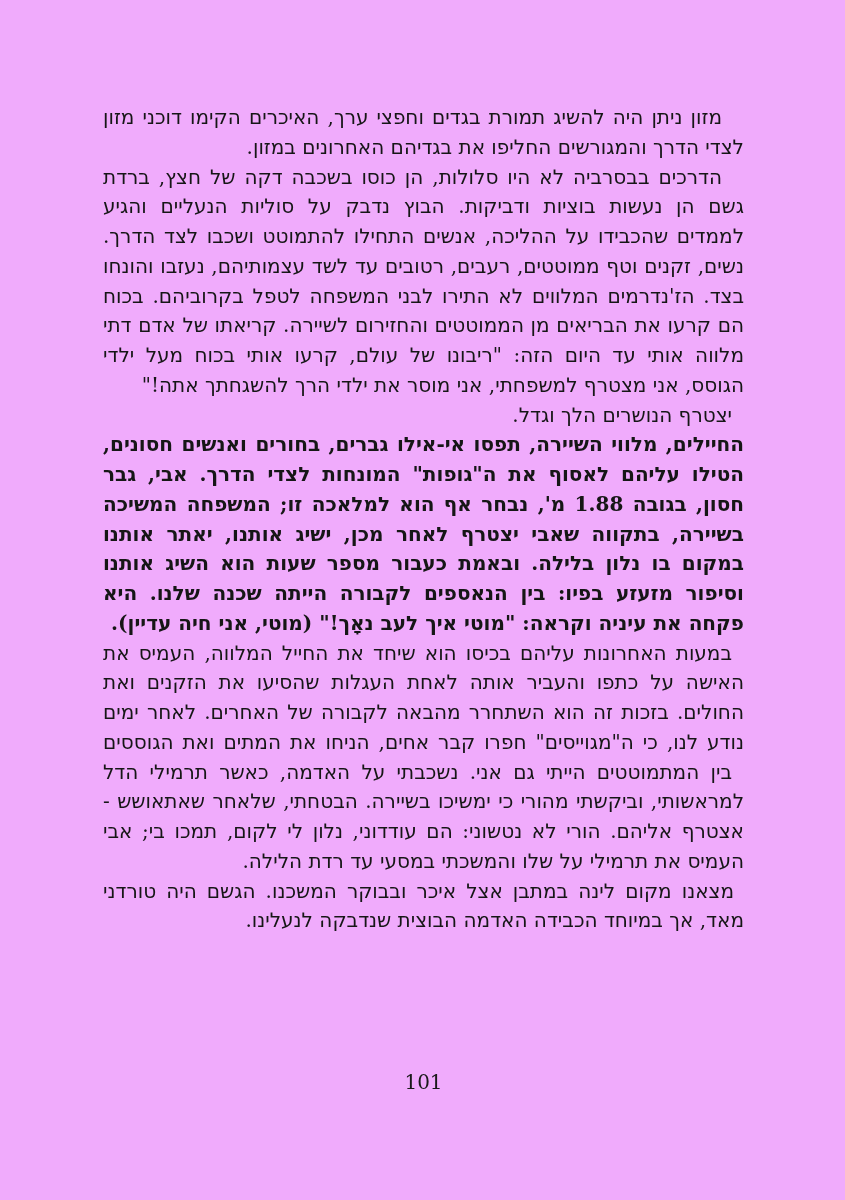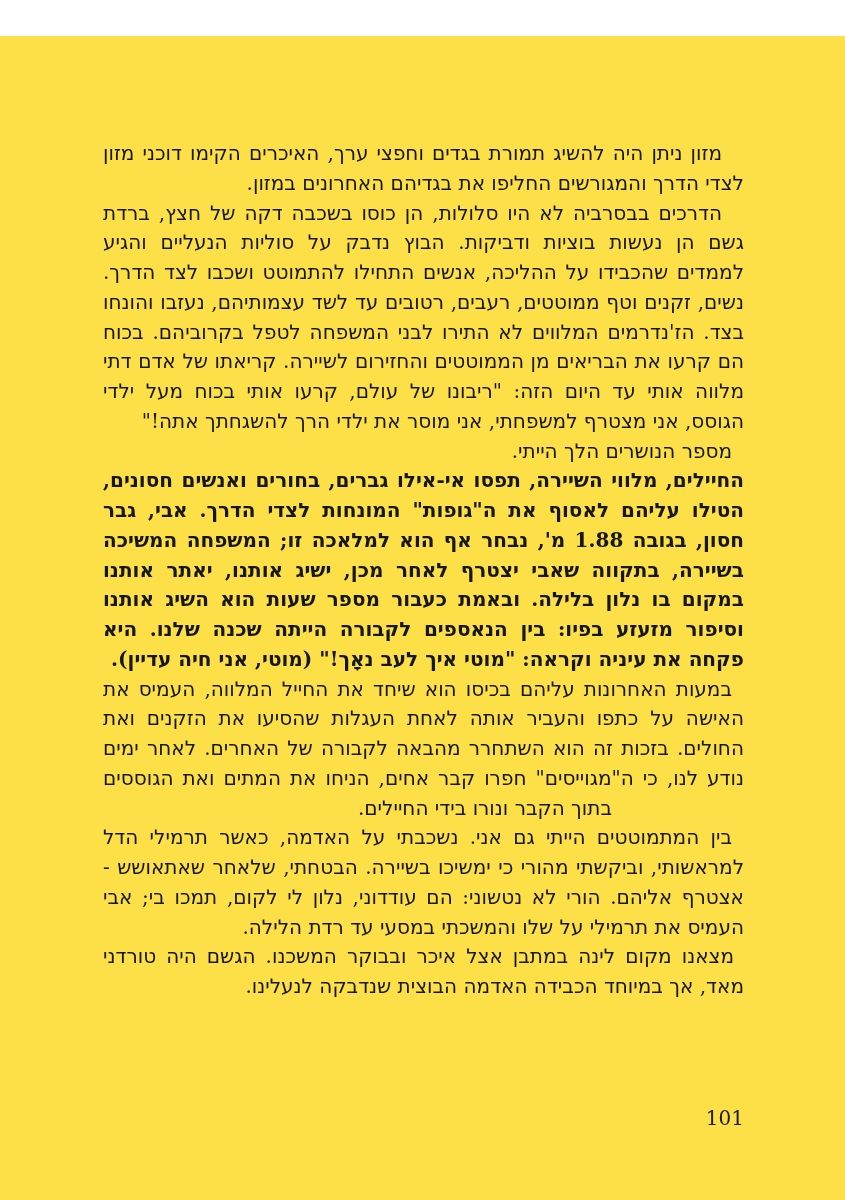--- a/index.html
+++ b/index.html
@@ -9,24 +9,23 @@
   }
   body {
     width: 845px;
     height: 1200px;
     position: relative;
     font-family: "DejaVu Serif", "DejaVu Sans", serif;
   }
   .page {
     position: absolute;
     inset: 0;
-    background: #fde047;
+    background: #f0abfc;
     color: #161616;
     overflow: hidden;
-    margin-top: 36px;
   }
   .text-block {
     position: absolute;
     top: 103px;
     right: 101px;
     width: 641px;
     direction: rtl;
     font-size: 20px;
     line-height: 29.75px;
     text-align: justify;
@@ -46,33 +45,32 @@
     text-indent: 0;
     padding-right: 132px;
   }
   
   .justify-last { text-align-last: justify; }
   .page-number {
     position: absolute;
     top: 1070px;
     right: 101px;
     width: 641px;
-    text-align: right;
+    text-align: center;
     font-size: 20px;
     color: #1a1a1a;
   }
 </style>
 </head>
 <body>
 
 <div class="page">
   <div class="text-block">
     <p class="para ind-lg">מזון ניתן היה להשיג תמורת בגדים וחפצי ערך, האיכרים הקימו דוכני מזון לצדי הדרך והמגורשים החליפו את בגדיהם האחרונים במזון.</p>
     <p class="para ind-lg">הדרכים בבסרביה לא היו סלולות, הן כוסו בשכבה דקה של חצץ, ברדת גשם הן נעשות בוציות ודביקות. הבוץ נדבק על סוליות הנעליים והגיע לממדים שהכבידו על ההליכה, אנשים התחילו להתמוטט ושכבו לצד הדרך. נשים, זקנים וטף ממוטטים, רעבים, רטובים עד לשד עצמותיהם, נעזבו והונחו בצד. הז'נדרמים המלווים לא התירו לבני המשפחה לטפל בקרוביהם. בכוח הם קרעו את הבריאים מן הממוטטים והחזירום לשיירה. קריאתו של אדם דתי מלווה אותי עד היום הזה: "ריבונו של עולם, קרעו אותי בכוח מעל ילדי הגוסס, אני מצטרף למשפחתי, אני מוסר את ילדי הרך להשגחתך אתה!"</p>
-    <p class="para ind-sm">מספר הנושרים הלך הייתי.</p>
+    <p class="para ind-sm">יצטרף הנושרים הלך וגדל.</p>
     <p class="para ind-0">החיילים, מלווי השיירה, תפסו אי-אילו גברים, בחורים ואנשים חסונים, הטילו עליהם לאסוף את ה"גופות" המונחות לצדי הדרך. אבי, גבר חסון, בגובה 1.88 מ', נבחר אף הוא למלאכה זו; המשפחה המשיכה בשיירה, בתקווה שאבי יצטרף לאחר מכן, ישיג אותנו, יאתר אותנו במקום בו נלון בלילה. ובאמת כעבור מספר שעות הוא השיג אותנו וסיפור מזעזע בפיו: בין הנאספים לקבורה הייתה שכנה שלנו. היא פקחה את עיניה וקראה: "מוטי איך לעב נאָך!" (מוטי, אני חיה עדיין).</p>
     <p class="para ind-sm justify-last">במעות האחרונות עליהם בכיסו הוא שיחד את החייל המלווה, העמיס את האישה על כתפו והעביר אותה לאחת העגלות שהסיעו את הזקנים ואת החולים. בזכות זה הוא השתחרר מהבאה לקבורה של האחרים. לאחר ימים נודע לנו, כי ה"מגוייסים" חפרו קבר אחים, הניחו את המתים ואת הגוססים</p>
-    <p class="para quirk-line">בתוך הקבר ונורו בידי החיילים.</p>
     <p class="para ind-sm">בין המתמוטטים הייתי גם אני. נשכבתי על האדמה, כאשר תרמילי הדל למראשותי, וביקשתי מהורי כי ימשיכו בשיירה. הבטחתי, שלאחר שאתאושש - אצטרף אליהם. הורי לא נטשוני: הם עודדוני, נלון לי לקום, תמכו בי; אבי העמיס את תרמילי על שלו והמשכתי במסעי עד רדת הלילה.</p>
     <p class="para ind-xs">מצאנו מקום לינה במתבן אצל איכר ובבוקר המשכנו. הגשם היה טורדני מאד, אך במיוחד הכבידה האדמה הבוצית שנדבקה לנעלינו.</p>
   </div>
   <div class="page-number">101</div>
 </div>
 
 </body></html>

